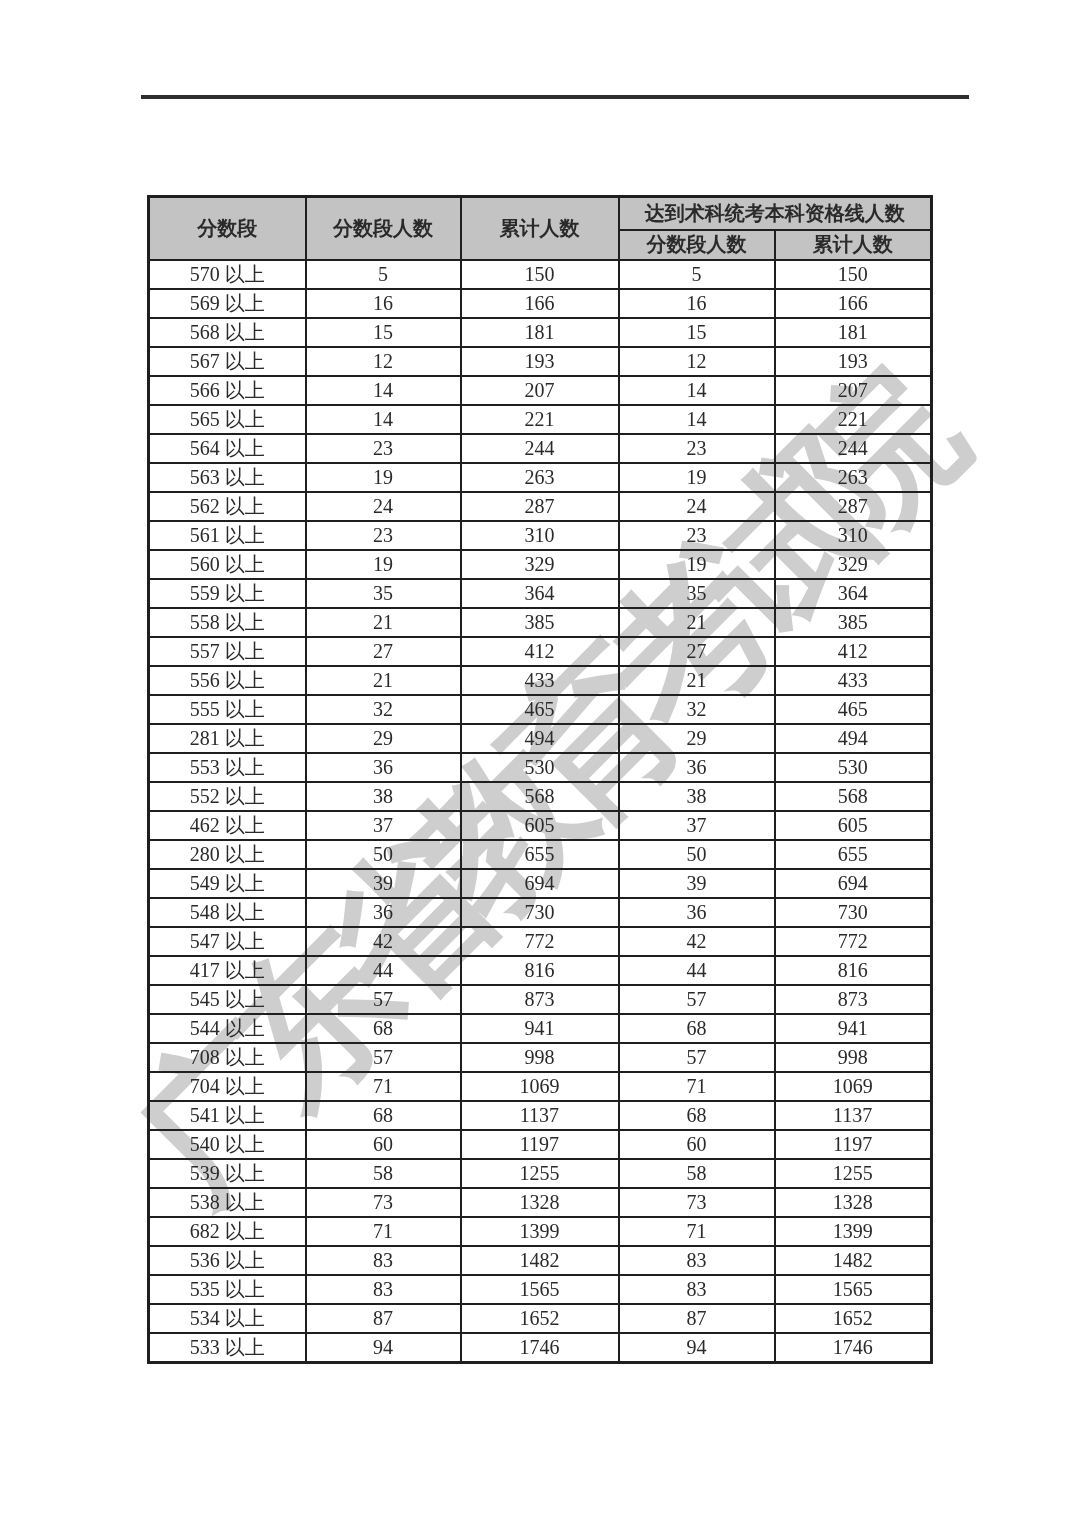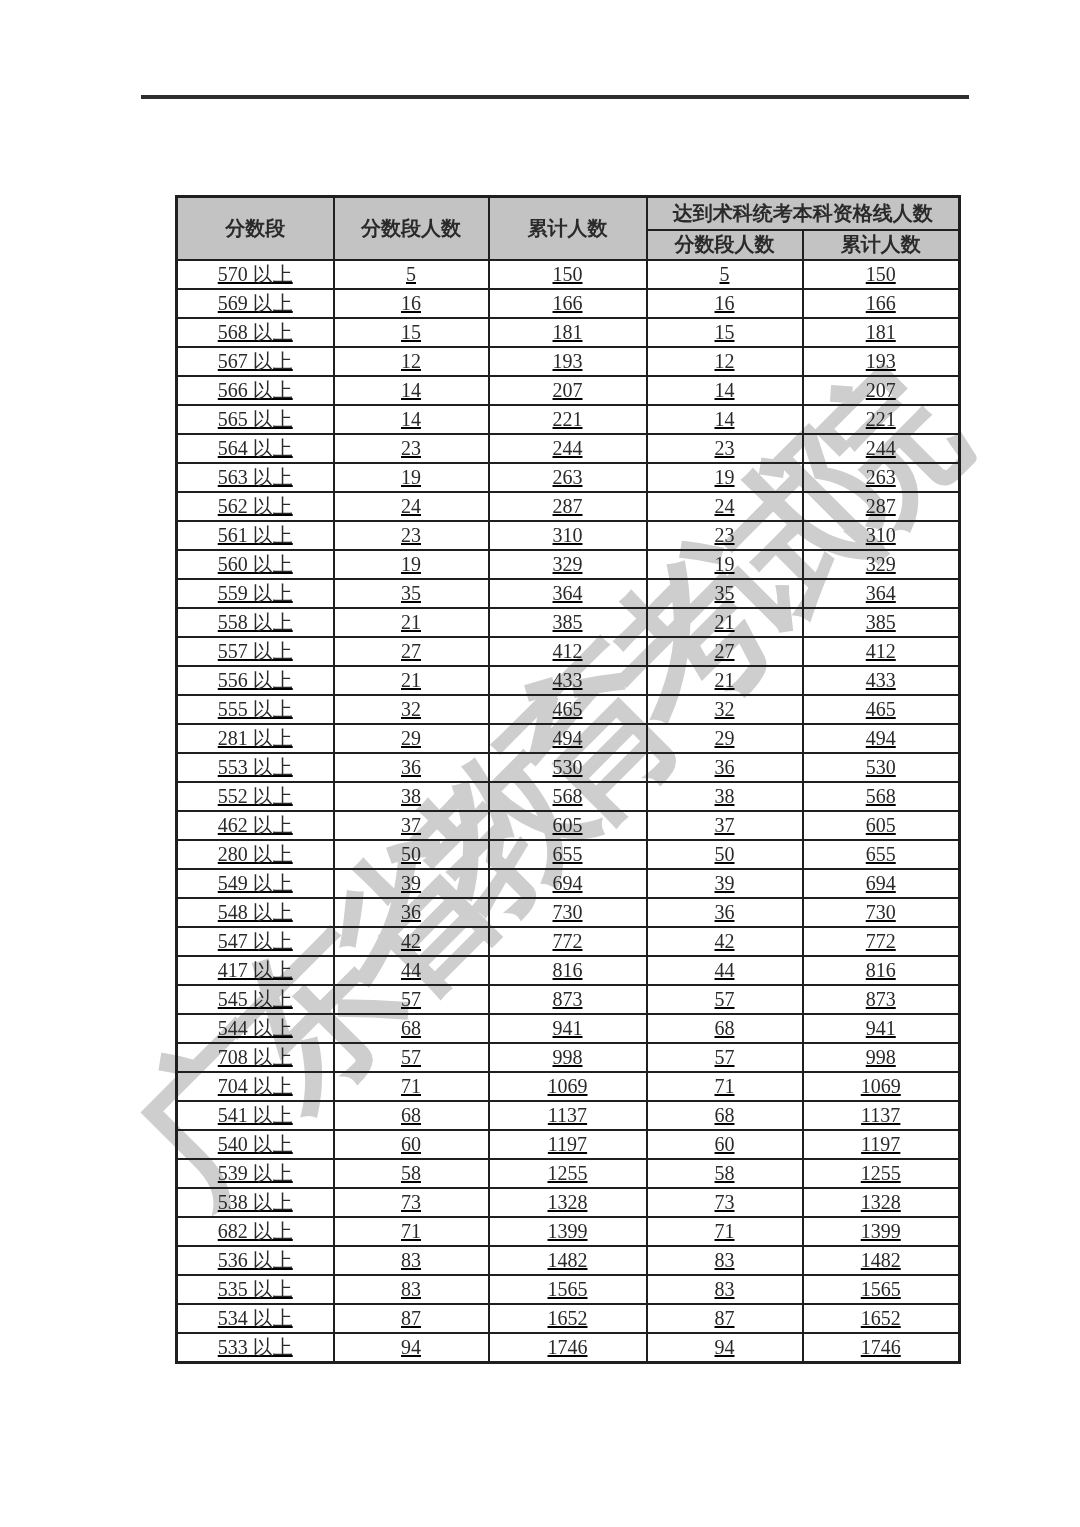--- a/index.html
+++ b/index.html
@@ -38,39 +38,38 @@
   }
   table.score-table {
     position: absolute;
     left: 147px;
     top: 195px;
     width: 783px;
     border-collapse: collapse;
     table-layout: fixed;
     z-index: 1;
     border: 3px solid #1f1f1f;
-    margin-left: 28px;
   }
   table.score-table th,
   table.score-table td {
     border: 2px solid #1f1f1f;
     text-align: center;
     vertical-align: middle;
     padding: 0;
     color: #2a2a2a;
     overflow: hidden;
   }
   table.score-table thead th {
     background: #c3c3c3;
     font-weight: bold;
     font-size: 20px;
   }
   thead tr.header-row-1 { height: 33px; }
   thead tr.header-row-2 { height: 30px; }
-  tbody tr { height: 29px; text-decoration: underline; }
+  tbody tr { height: 29px; }
   tbody td {
     font-size: 20px;
     background: transparent;
   }
 </style>
 </head>
 <body>
 
 <div class="page">
 

